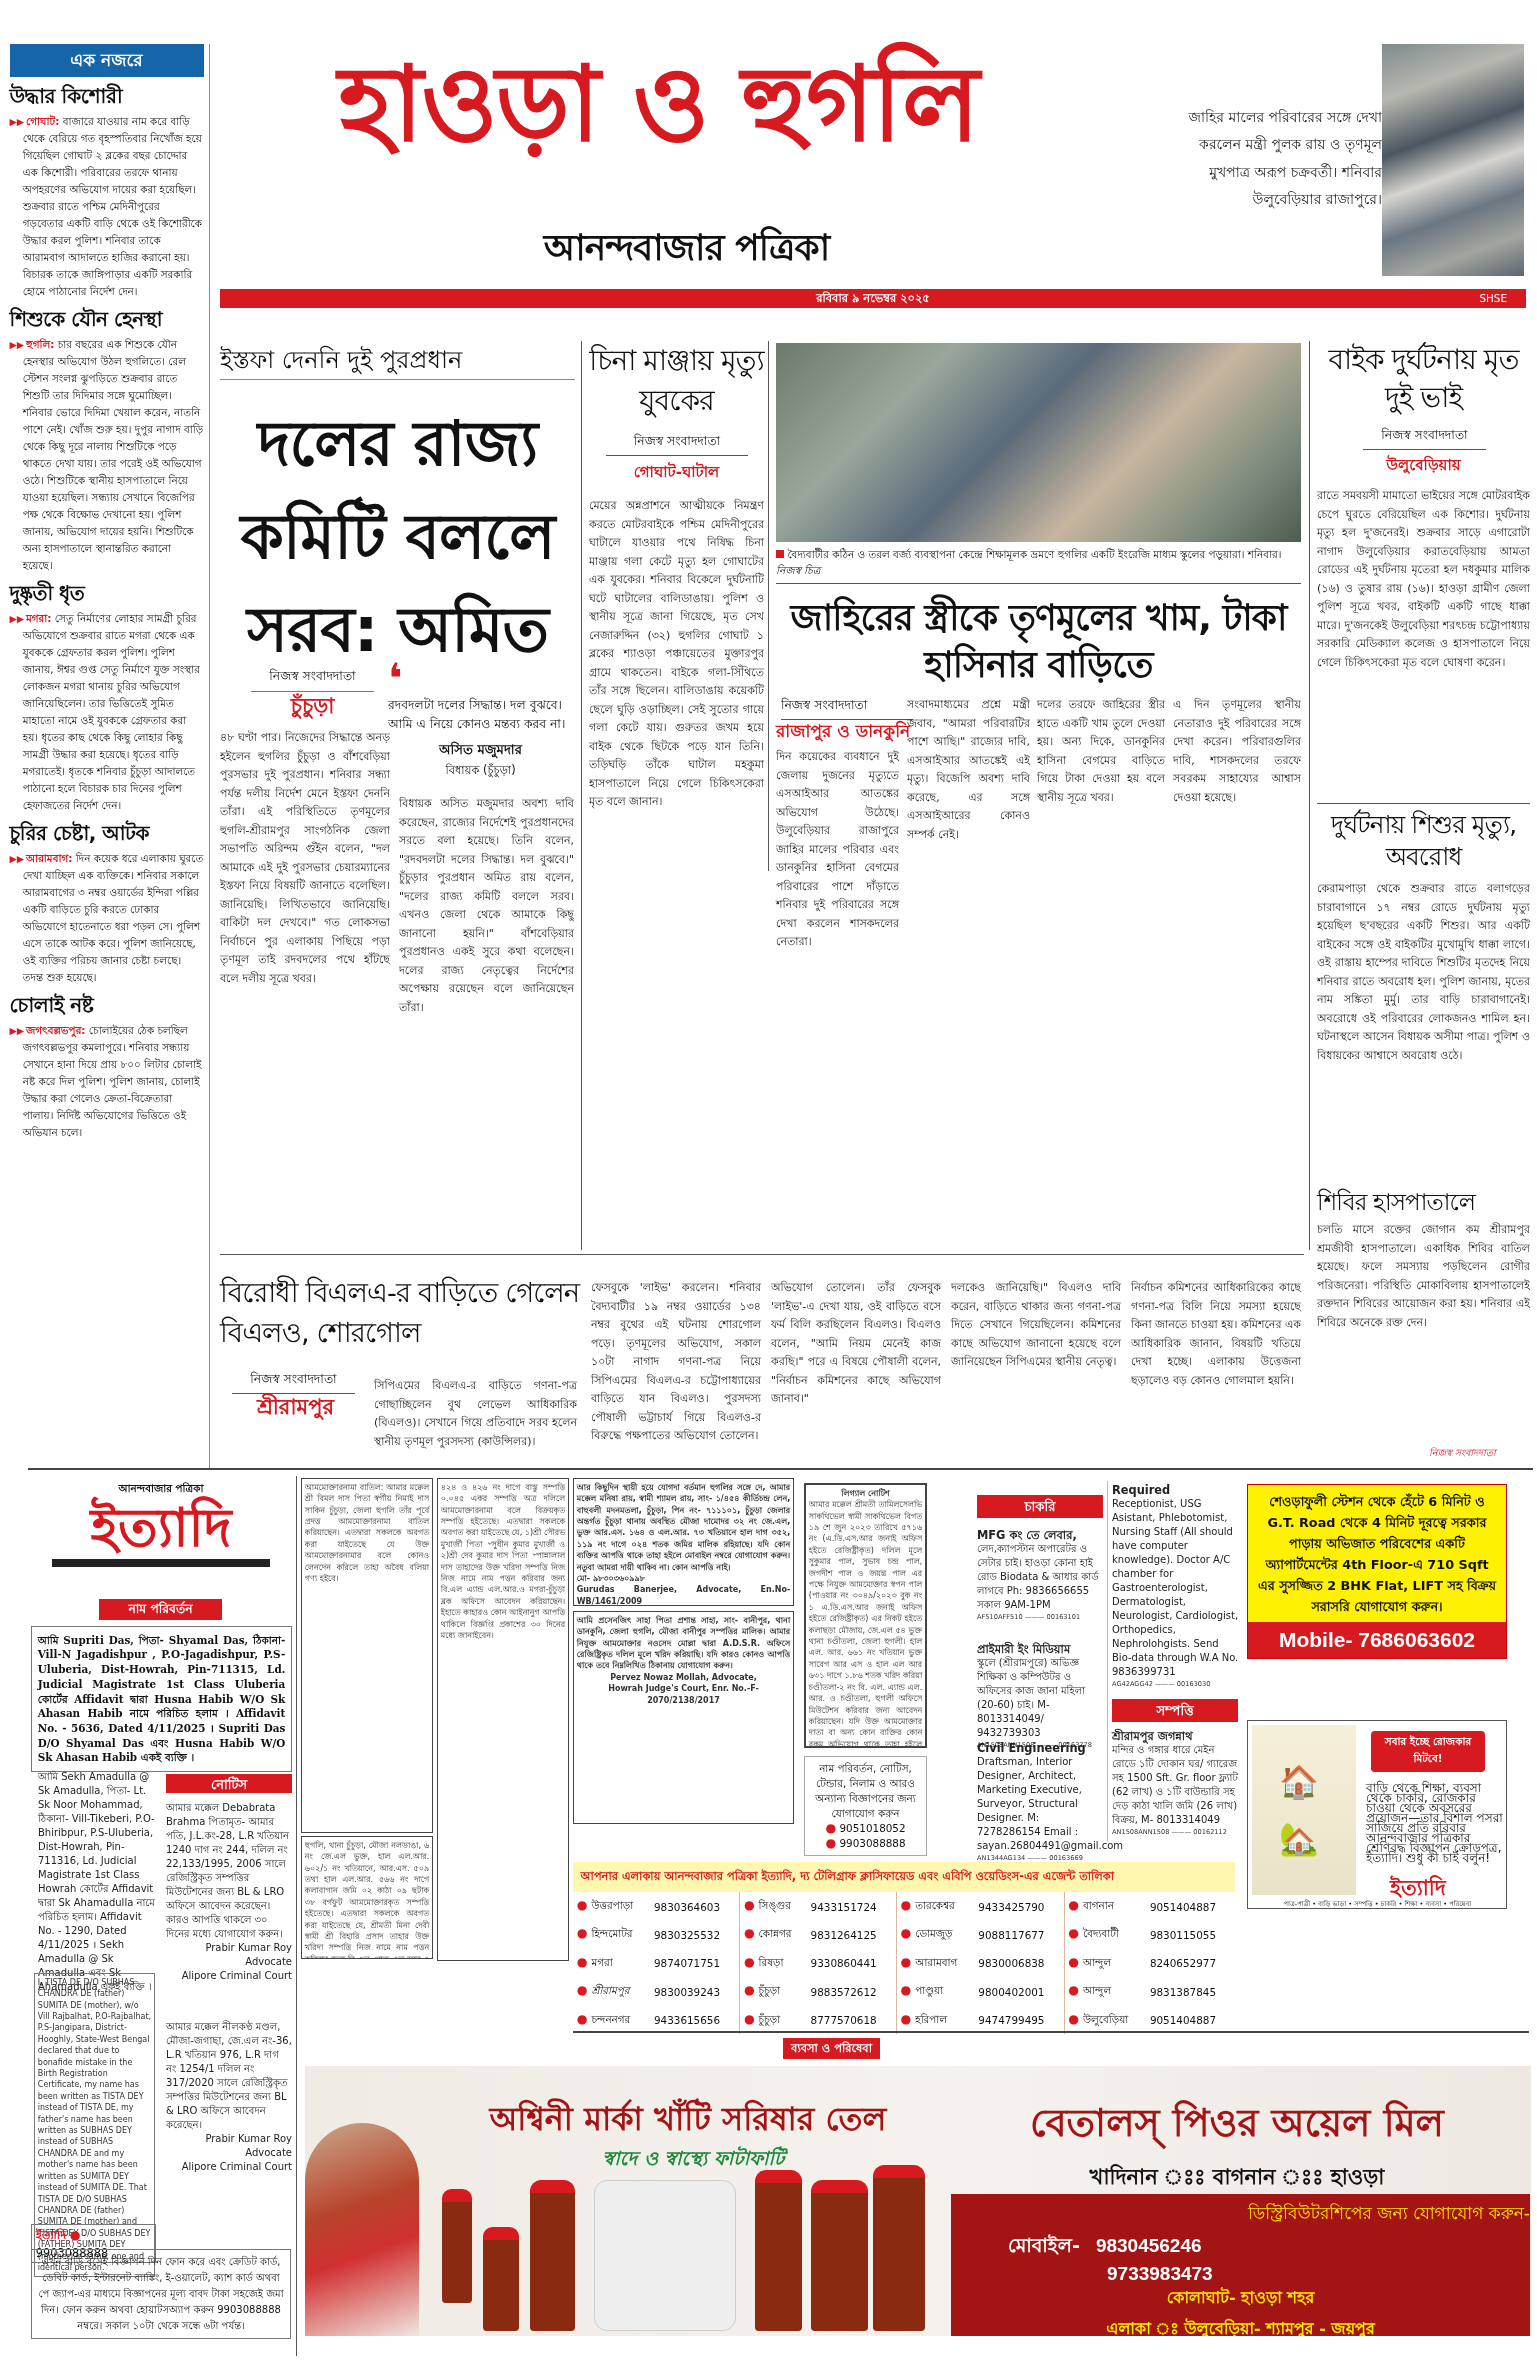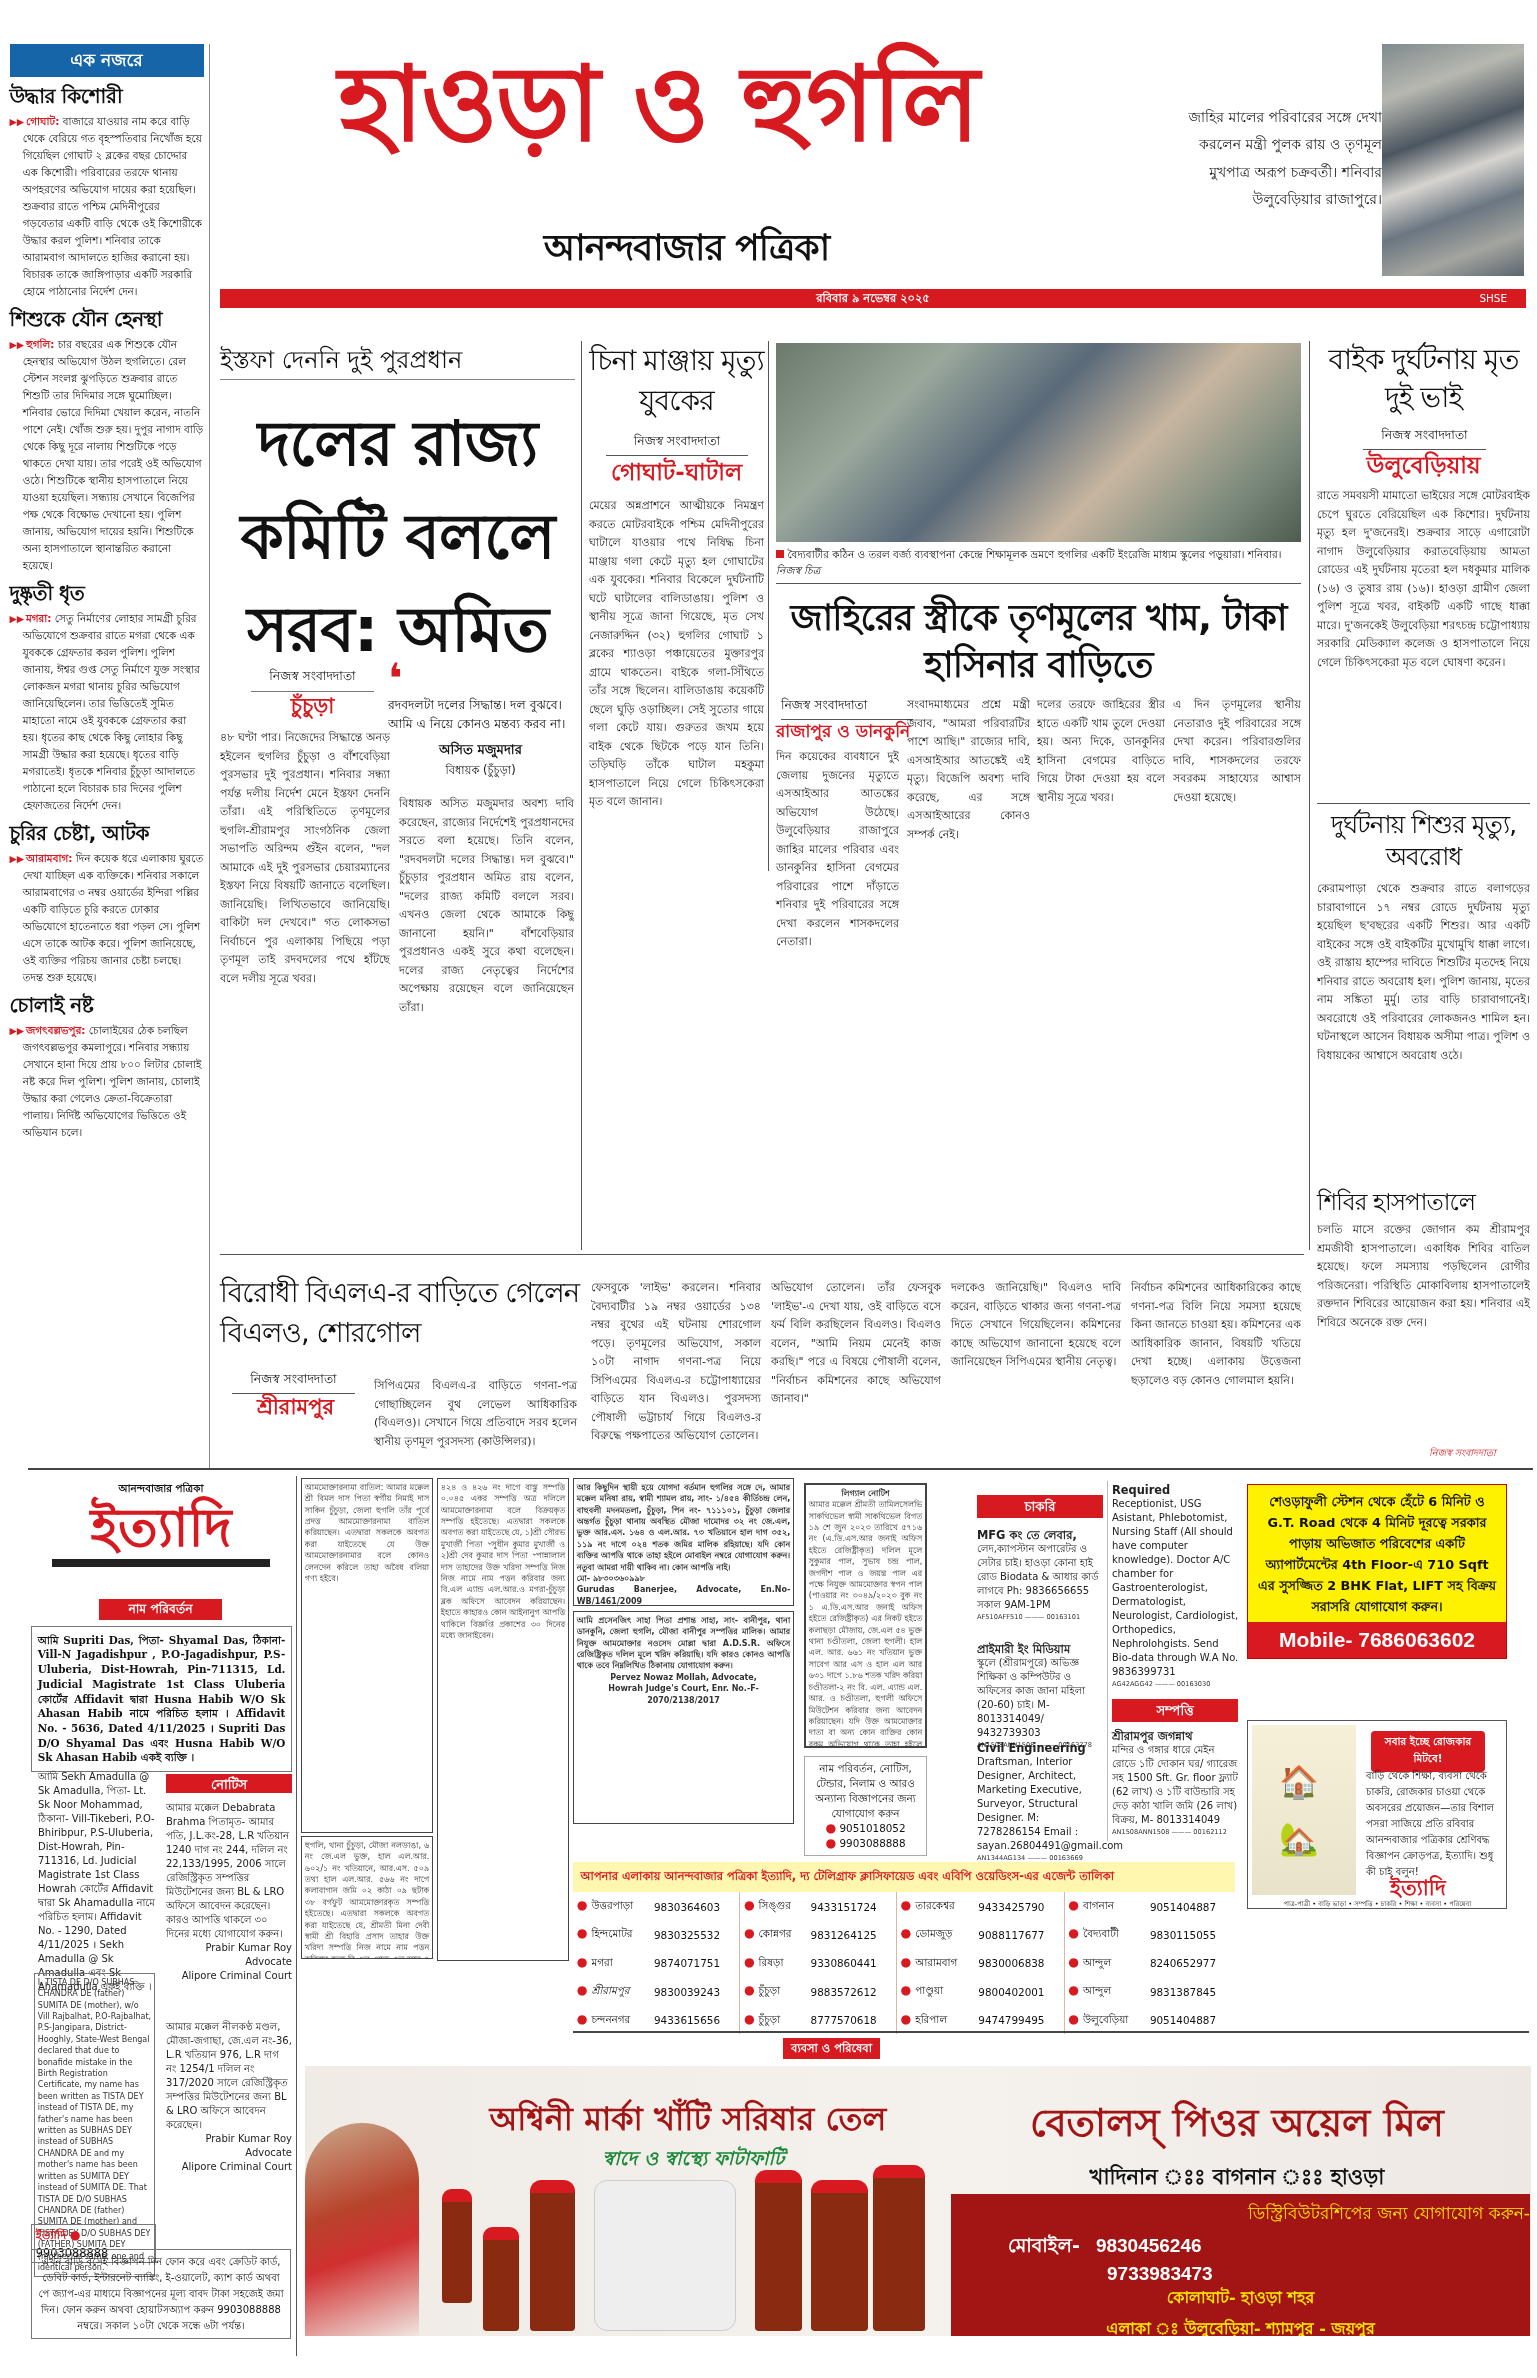--- a/index.html
+++ b/index.html
@@ -17,21 +17,21 @@
 .arrow{color:#d71920;font-size:9.5px;margin-right:1.9px}
 .brief-h{font-size:20px;font-weight:bold;line-height:26.5px;margin:5.7px 0 3.8px 0;letter-spacing:-0.5px}
 .brief p{font-size:10.4px;line-height:17px;padding-left:13.2px;text-indent:-13.2px}
 
 .mast-title{font-size:104px;font-weight:bold;color:#d71920;letter-spacing:-1.9px;line-height:1}
 .mast-sub{font-size:36px;font-weight:bold;color:#111;letter-spacing:-0.9px}
 .dateband{background:#d71920;color:#fff;font-size:11.4px;height:19px;line-height:19px}
 .photo{background:linear-gradient(135deg,#6b7a6d 0%,#9aa79b 25%,#5a6a7a 45%,#c7b6a0 65%,#7b8a7c 85%,#4e5c50 100%)}
 .photo2{background:linear-gradient(160deg,#7f8a8d 0%,#b7b8b0 20%,#4c5660 40%,#d6d4cf 55%,#6b7681 70%,#a3a59f 85%,#5c6670 100%)}
 .byline{font-size:12.3px;text-align:center}
-.place{font-size:23px;font-weight:bold;color:#d71920;text-align:center;line-height:28px}
+.place{font-size:15px;font-weight:bold;color:#d71920;text-align:center;line-height:28px}
 .h-big{font-weight:bold;line-height:1.05;letter-spacing:-0.9px}
 .section-tag{background:#d71920;color:#fff;text-align:center;font-weight:bold}
 .ad-box{border:0.9px solid #777;padding:5.7px}
 .cls-text{font-size:10px;line-height:14px;color:#222}
 .tiny{font-size:8px;line-height:11.4px;color:#333}
 .phone-table td{font-size:10.4px;padding:5.7px 3.8px;white-space:nowrap}
 .dot{color:#d71920;font-size:12.3px}
 </style>
 </head>
 <body>
@@ -232,21 +232,21 @@
   <div style="background:#fff200;padding:5.7px 7.6px;font-size:12.8px;line-height:21px;font-weight:bold;text-align:center">শেওড়াফুলী স্টেশন থেকে হেঁটে 6 মিনিট ও G.T. Road থেকে 4 মিনিট দূরত্বে সরকার পাড়ায় অভিজাত পরিবেশের একটি অ্যাপার্টমেন্টের 4th Floor-এ 710 Sqft এর সুসজ্জিত 2 BHK Flat, LIFT সহ বিক্রয় সরাসরি যোগাযোগ করুন।</div>
   <div style="background:#d71920;color:#fff;font-size:21px;font-weight:bold;text-align:center;padding:5.7px 0" class="lib">Mobile- 7686063602</div>
 </div>
 
 <div class="abs" style="left:1247px;top:1720px;width:260px;height:189px;border:0.9px solid #555;">
   <div class="abs" style="left:3.8px;top:3.8px;width:104px;height:170px;background:linear-gradient(180deg,#f5f0d8,#e8e3c8)">
     <div style="position:absolute;left:28px;top:38px;font-size:32px">🏠</div>
     <div style="position:absolute;left:28px;top:95px;font-size:32px">🏡</div>
   </div>
   <div class="abs" style="left:123px;top:9.5px;width:114px;background:#d71920;color:#fff;font-size:10.4px;font-weight:bold;text-align:center;padding:3.8px;border-radius:3.8px">সবার ইচ্ছে রোজকার মিটবে!</div>
-  <div class="abs" style="left:118px;top:47px;width:137px;font-size:10px;line-height:16px">বাড়ি থেকে শিক্ষা, ব্যবসা থেকে চাকরি, রোজকার চাওয়া থেকে অবসরের প্রয়োজন—তার বিশাল পসরা সাজিয়ে প্রতি রবিবার আনন্দবাজার পত্রিকার শ্রেণিবদ্ধ বিজ্ঞাপন ক্রোড়পত্র, ইত্যাদি। শুধু কী চাই বলুন!</div>
+  <div class="abs" style="left:118px;top:62px;width:137px;font-size:12px;line-height:10px">বাড়ি থেকে শিক্ষা, ব্যবসা থেকে চাকরি, রোজকার চাওয়া থেকে অবসরের প্রয়োজন—তার বিশাল পসরা সাজিয়ে প্রতি রবিবার আনন্দবাজার পত্রিকার শ্রেণিবদ্ধ বিজ্ঞাপন ক্রোড়পত্র, ইত্যাদি। শুধু কী চাই বলুন!</div>
   <div class="abs" style="left:142px;top:151px;font-size:21px;color:#d71920;font-weight:bold">ইত্যাদি</div>
   <div class="abs" style="left:3.8px;top:177px;width:251px;font-size:6.6px;text-align:center">পাত্র-পাত্রী • বাড়ি ভাড়া • সম্পত্তি • চাকরি • শিক্ষা • ব্যবসা • পরিষেবা</div>
 </div>
 
 <div class="abs" style="left:573px;top:1862px;width:662px;">
   <div style="background:#fff6b0;color:#d71920;font-size:11.4px;font-weight:bold;padding:5.7px 7.6px">আপনার এলাকায় আনন্দবাজার পত্রিকা ইত্যাদি, দ্য টেলিগ্রাফ ক্লাসিফায়েড এবং এবিপি ওয়েডিংস-এর এজেন্ট তালিকা</div>
   <table class="phone-table" style="border-collapse:collapse;width:100%">
     <tbody id="agent-body">
         <tr>
           <td style="border-left: none;"><span class="dot">● </span><span>উত্তরপাড়া</span></td>

